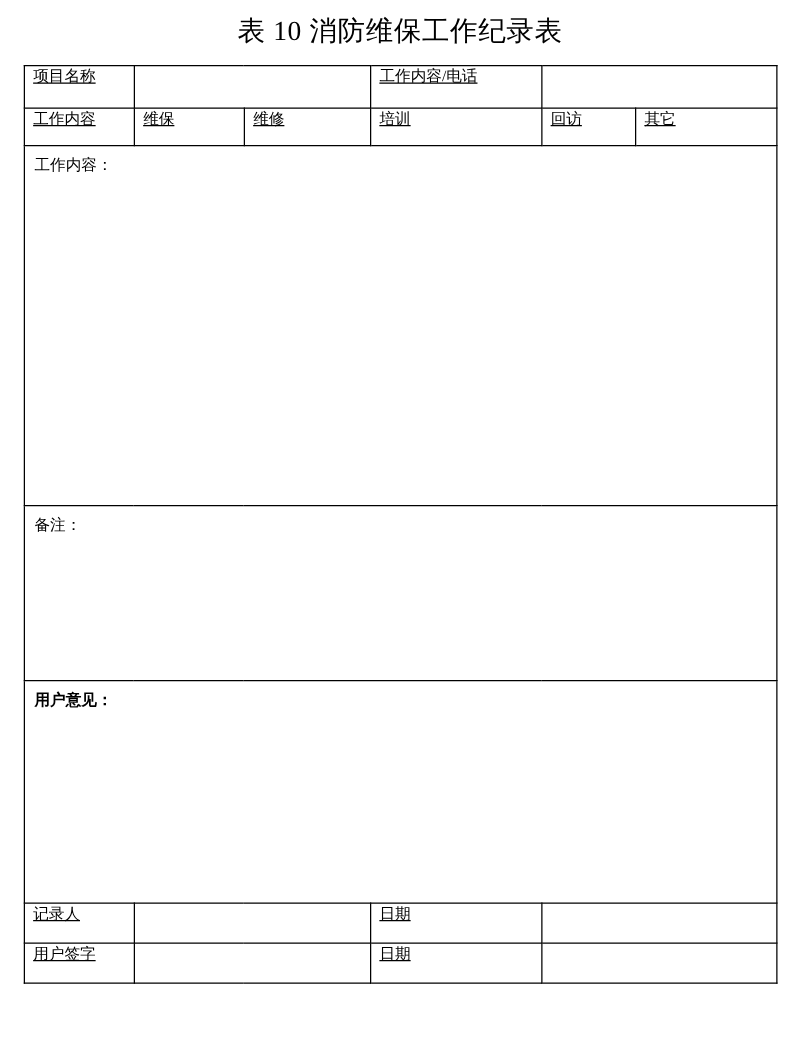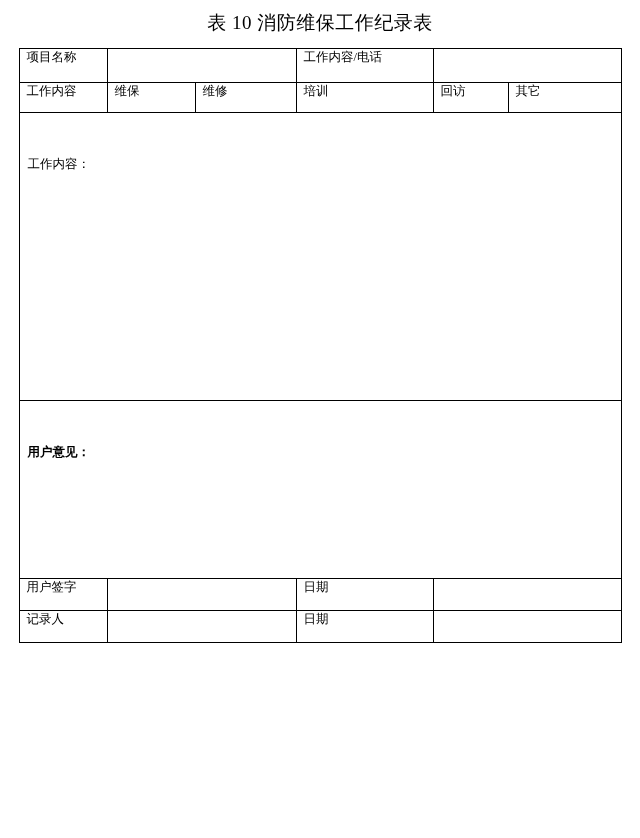--- a/index.html
+++ b/index.html
@@ -15,21 +15,21 @@
     overflow: hidden;
   }
   .page {
     position: relative;
     width: 640px;
     height: 838px;
     box-sizing: border-box;
   }
   .doc-title {
     text-align: center;
-    font-size: 19px;
+    font-size: 22px;
     font-weight: normal;
     letter-spacing: 0.5px;
     margin: 0;
     padding-top: 10px;
     padding-bottom: 12px;
     font-family: "Liberation Serif", "DejaVu Serif", serif;
   }
   table.form {
     border-collapse: collapse;
     width: 602px;
@@ -49,24 +49,24 @@
     line-height: 1.3;
   }
   .row-h1 { height: 34px; }
   .row-h2 { height: 30px; }
   .label-mid {
     vertical-align: middle;
   }
   .label-mid .cell-pad {
     padding-top: 0;
     padding-bottom: 0;
+    text-decoration: underline;
   }
   .big-block .cell-pad {
     padding: 7px 8px;
-    margin-top: 36px;
   }
   .block-work { height: 288px; }
   .block-remark { height: 140px; }
   .block-opinion { height: 178px; font-weight: bold; }
   .sign-row { height: 32px; }
 </style>
 </head>
 <body>
 
 <div class="page">
@@ -118,52 +118,57 @@
           <span class="cell-pad">其它</span>
         </td>
       </tr>
 
       <tr class="block-work big-block">
         <td colspan="6">
           <span class="cell-pad">工作内容：</span>
         </td>
       </tr>
 
+      <tr class="block-remark big-block">
+        <td colspan="6">
+          <span class="cell-pad">备注：</span>
+        </td>
+      </tr>
 
       <tr class="block-opinion big-block">
         <td colspan="6">
           <span class="cell-pad">用户意见：</span>
+        </td>
+      </tr>
+
+      <tr class="sign-row">
+        <td class="label-mid">
+          <span class="cell-pad">记录人</span>
+        </td>
+        <td class="label-mid" colspan="2">
+          <span class="cell-pad"></span>
+        </td>
+        <td class="label-mid">
+          <span class="cell-pad">日期</span>
+        </td>
+        <td class="label-mid" colspan="2">
+          <span class="cell-pad"></span>
         </td>
       </tr>
 
       <tr class="sign-row">
         <td class="label-mid">
           <span class="cell-pad">用户签字</span>
         </td>
         <td class="label-mid" colspan="2">
           <span class="cell-pad"></span>
         </td>
         <td class="label-mid">
           <span class="cell-pad">日期</span>
         </td>
         <td class="label-mid" colspan="2">
           <span class="cell-pad"></span>
         </td>
       </tr>
-
-      <tr class="sign-row">
-        <td class="label-mid">
-          <span class="cell-pad">记录人</span>
-        </td>
-        <td class="label-mid" colspan="2">
-          <span class="cell-pad"></span>
-        </td>
-        <td class="label-mid">
-          <span class="cell-pad">日期</span>
-        </td>
-        <td class="label-mid" colspan="2">
-          <span class="cell-pad"></span>
-        </td>
-      </tr>
     </tbody>
   </table>
 
 </div>
 
 </body></html>

